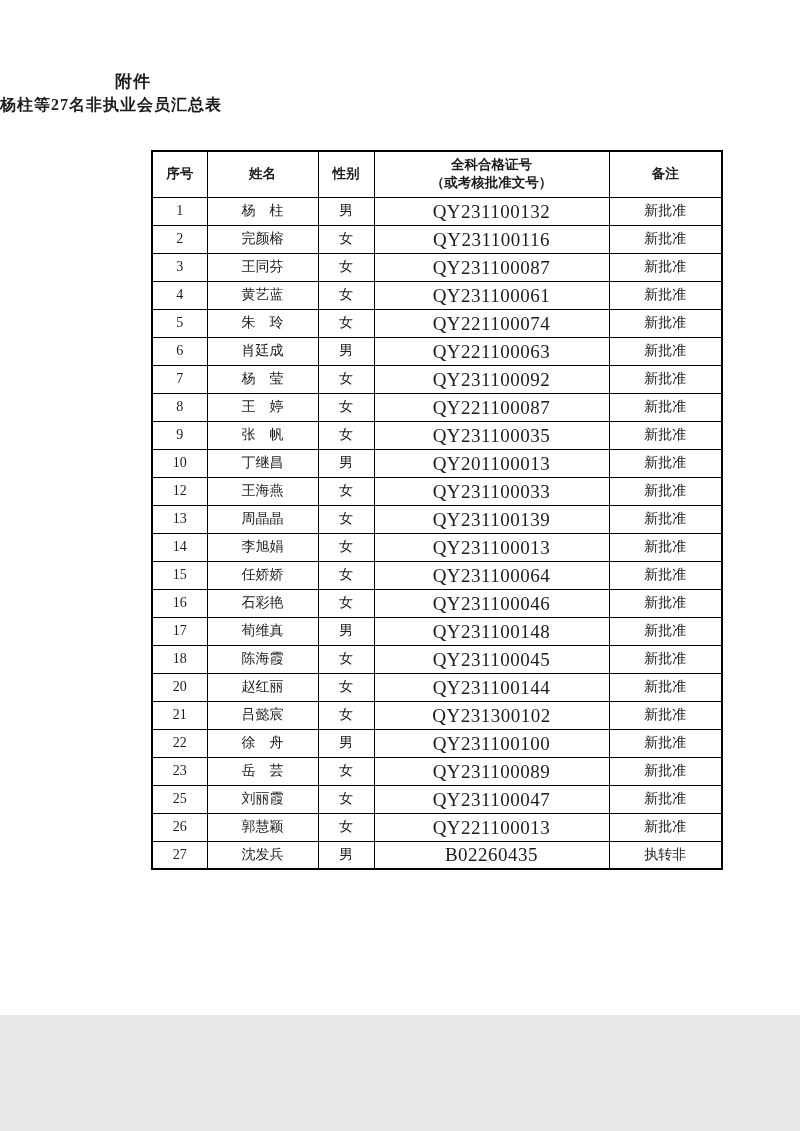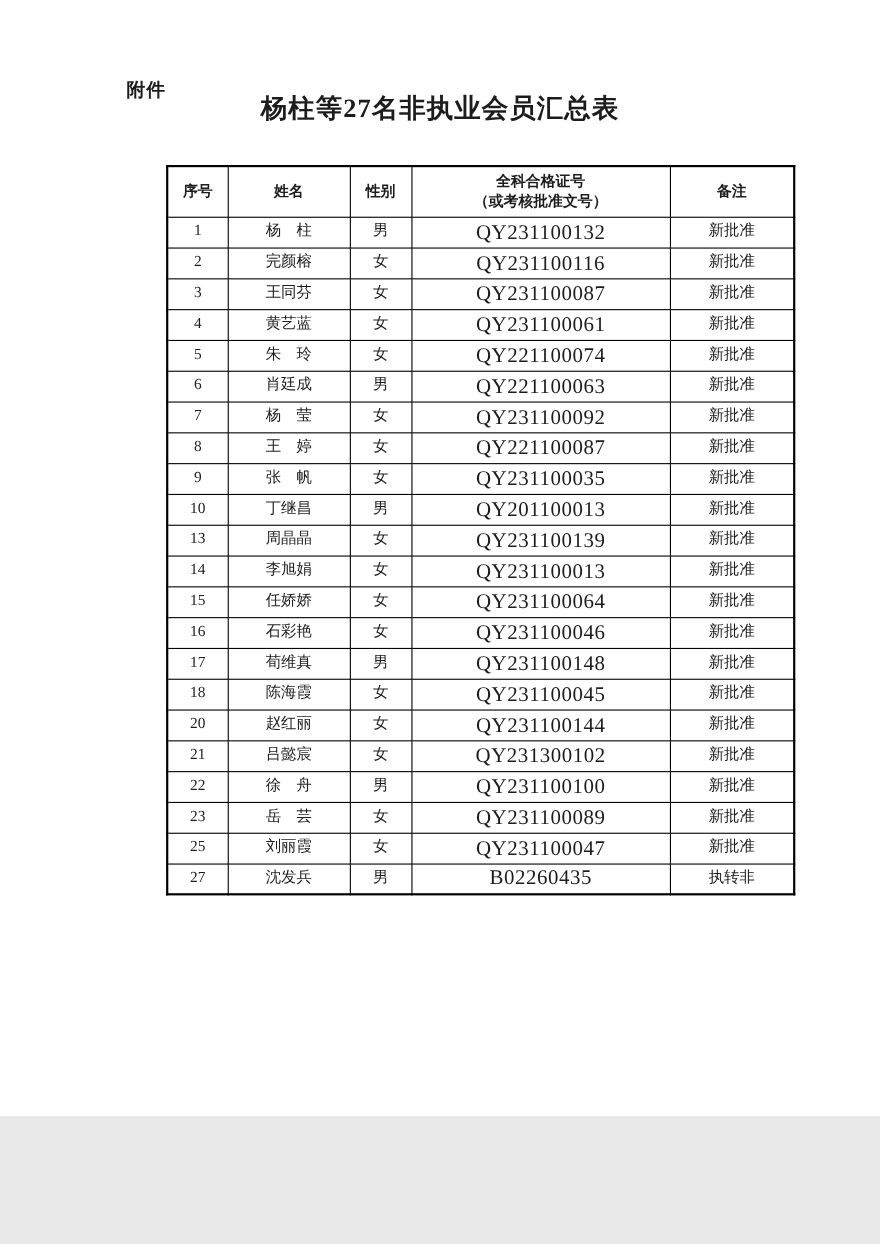--- a/index.html
+++ b/index.html
@@ -18,24 +18,24 @@
     position: absolute;
     left: 115px;
     top: 70px;
     font-size: 17px;
     font-weight: bold;
     letter-spacing: 1px;
   }
   .doc-title {
     position: absolute;
     left: 0;
-    top: 82px;
+    top: 95px;
     width: 100%;
-    text-align: center;
-    font-size: 24px;
+    text-align: left;
+    font-size: 16px;
     font-weight: bold;
     letter-spacing: 1px;
   }
   table.member-table {
     position: absolute;
     left: 115px;
     top: 150px;
     width: 570px;
     border-collapse: collapse;
     table-layout: fixed;
@@ -159,20 +159,27 @@
           <td>新批准</td>
         </tr>
         <tr>
           <td>10</td>
           <td>丁继昌</td>
           <td>男</td>
           <td class="cert-cell">QY201100013</td>
           <td>新批准</td>
         </tr>
         <tr>
+          <td>12</td>
+          <td>王海燕</td>
+          <td>女</td>
+          <td class="cert-cell">QY231100033</td>
+          <td>新批准</td>
+        </tr>
+        <tr>
           <td>13</td>
           <td>周晶晶</td>
           <td>女</td>
           <td class="cert-cell">QY231100139</td>
           <td>新批准</td>
         </tr>
         <tr>
           <td>14</td>
           <td>李旭娟</td>
           <td>女</td>
@@ -236,20 +243,27 @@
           <td>新批准</td>
         </tr>
         <tr>
           <td>25</td>
           <td>刘丽霞</td>
           <td>女</td>
           <td class="cert-cell">QY231100047</td>
           <td>新批准</td>
         </tr>
         <tr>
+          <td>26</td>
+          <td>郭慧颖</td>
+          <td>女</td>
+          <td class="cert-cell">QY221100013</td>
+          <td>新批准</td>
+        </tr>
+        <tr>
           <td>27</td>
           <td>沈发兵</td>
           <td>男</td>
           <td class="cert-cell">B02260435</td>
           <td>执转非</td>
         </tr>
       </tbody>
   </table>
 
 </div>

